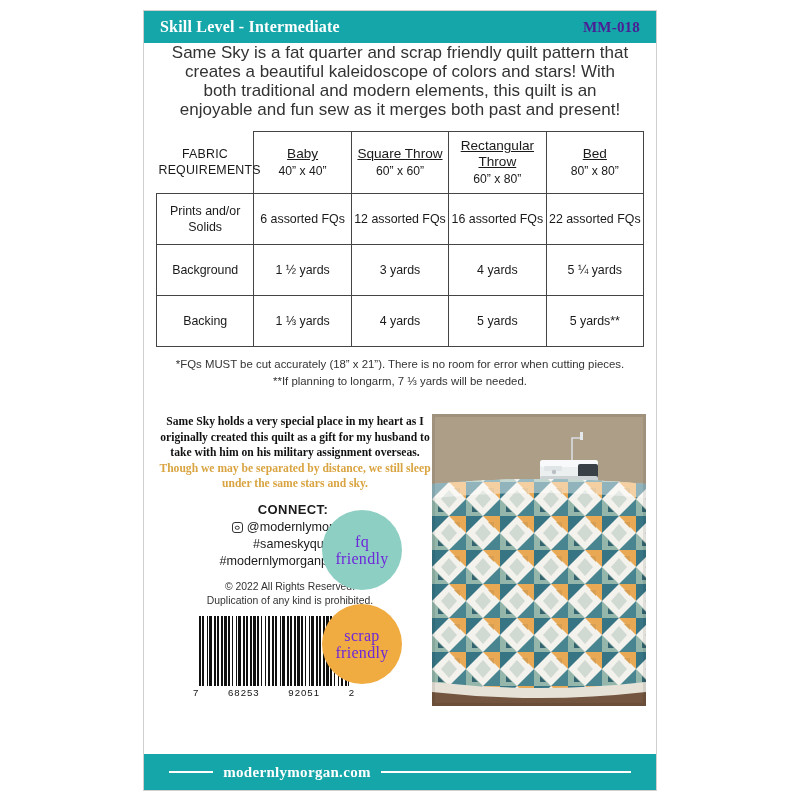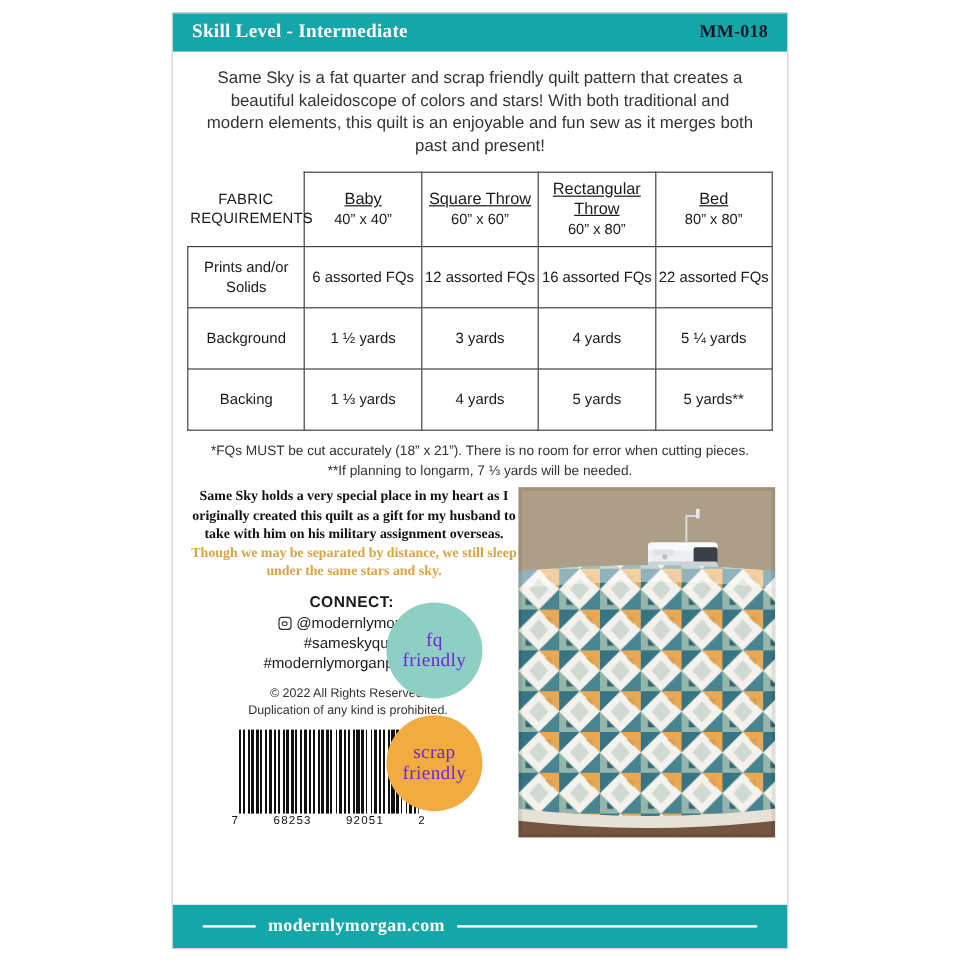--- a/index.html
+++ b/index.html
@@ -43,32 +43,32 @@
     box-sizing: border-box;
   }
   .header-title {
     color: #ffffff;
     font-family: "Liberation Serif", serif;
     font-weight: bold;
     font-size: 16px;
     letter-spacing: 0.2px;
   }
   .header-code {
-    color: #0f172a;
+    color: #4c1d95;
     font-family: "Liberation Serif", serif;
     font-weight: bold;
     font-size: 15px;
     letter-spacing: 0.2px;
   }
 
   
   .intro {
-    padding: 12px 26px 6px 26px;
-    text-align: center;
-    font-size: 14px;
+    padding: 0 26px 6px 26px;
+    text-align: center;
+    font-size: 17px;
     line-height: 19px;
     color: #333333;
   }
 
   
   .table-wrap {
     padding: 6px 12px 0 12px;
   }
   table.req {
     width: 100%;
@@ -111,21 +111,21 @@
     text-align: center;
     padding: 9px 14px 0 14px;
     font-size: 11.4px;
     line-height: 17px;
     color: #333333;
   }
 
   
   .lower {
     position: relative;
-    margin-top: 0;
+    margin-top: 20px;
     height: 300px;
   }
 
   .story {
     position: absolute;
     left: 12px;
     top: 4px;
     width: 278px;
     text-align: center;
     font-family: "Liberation Serif", serif;

